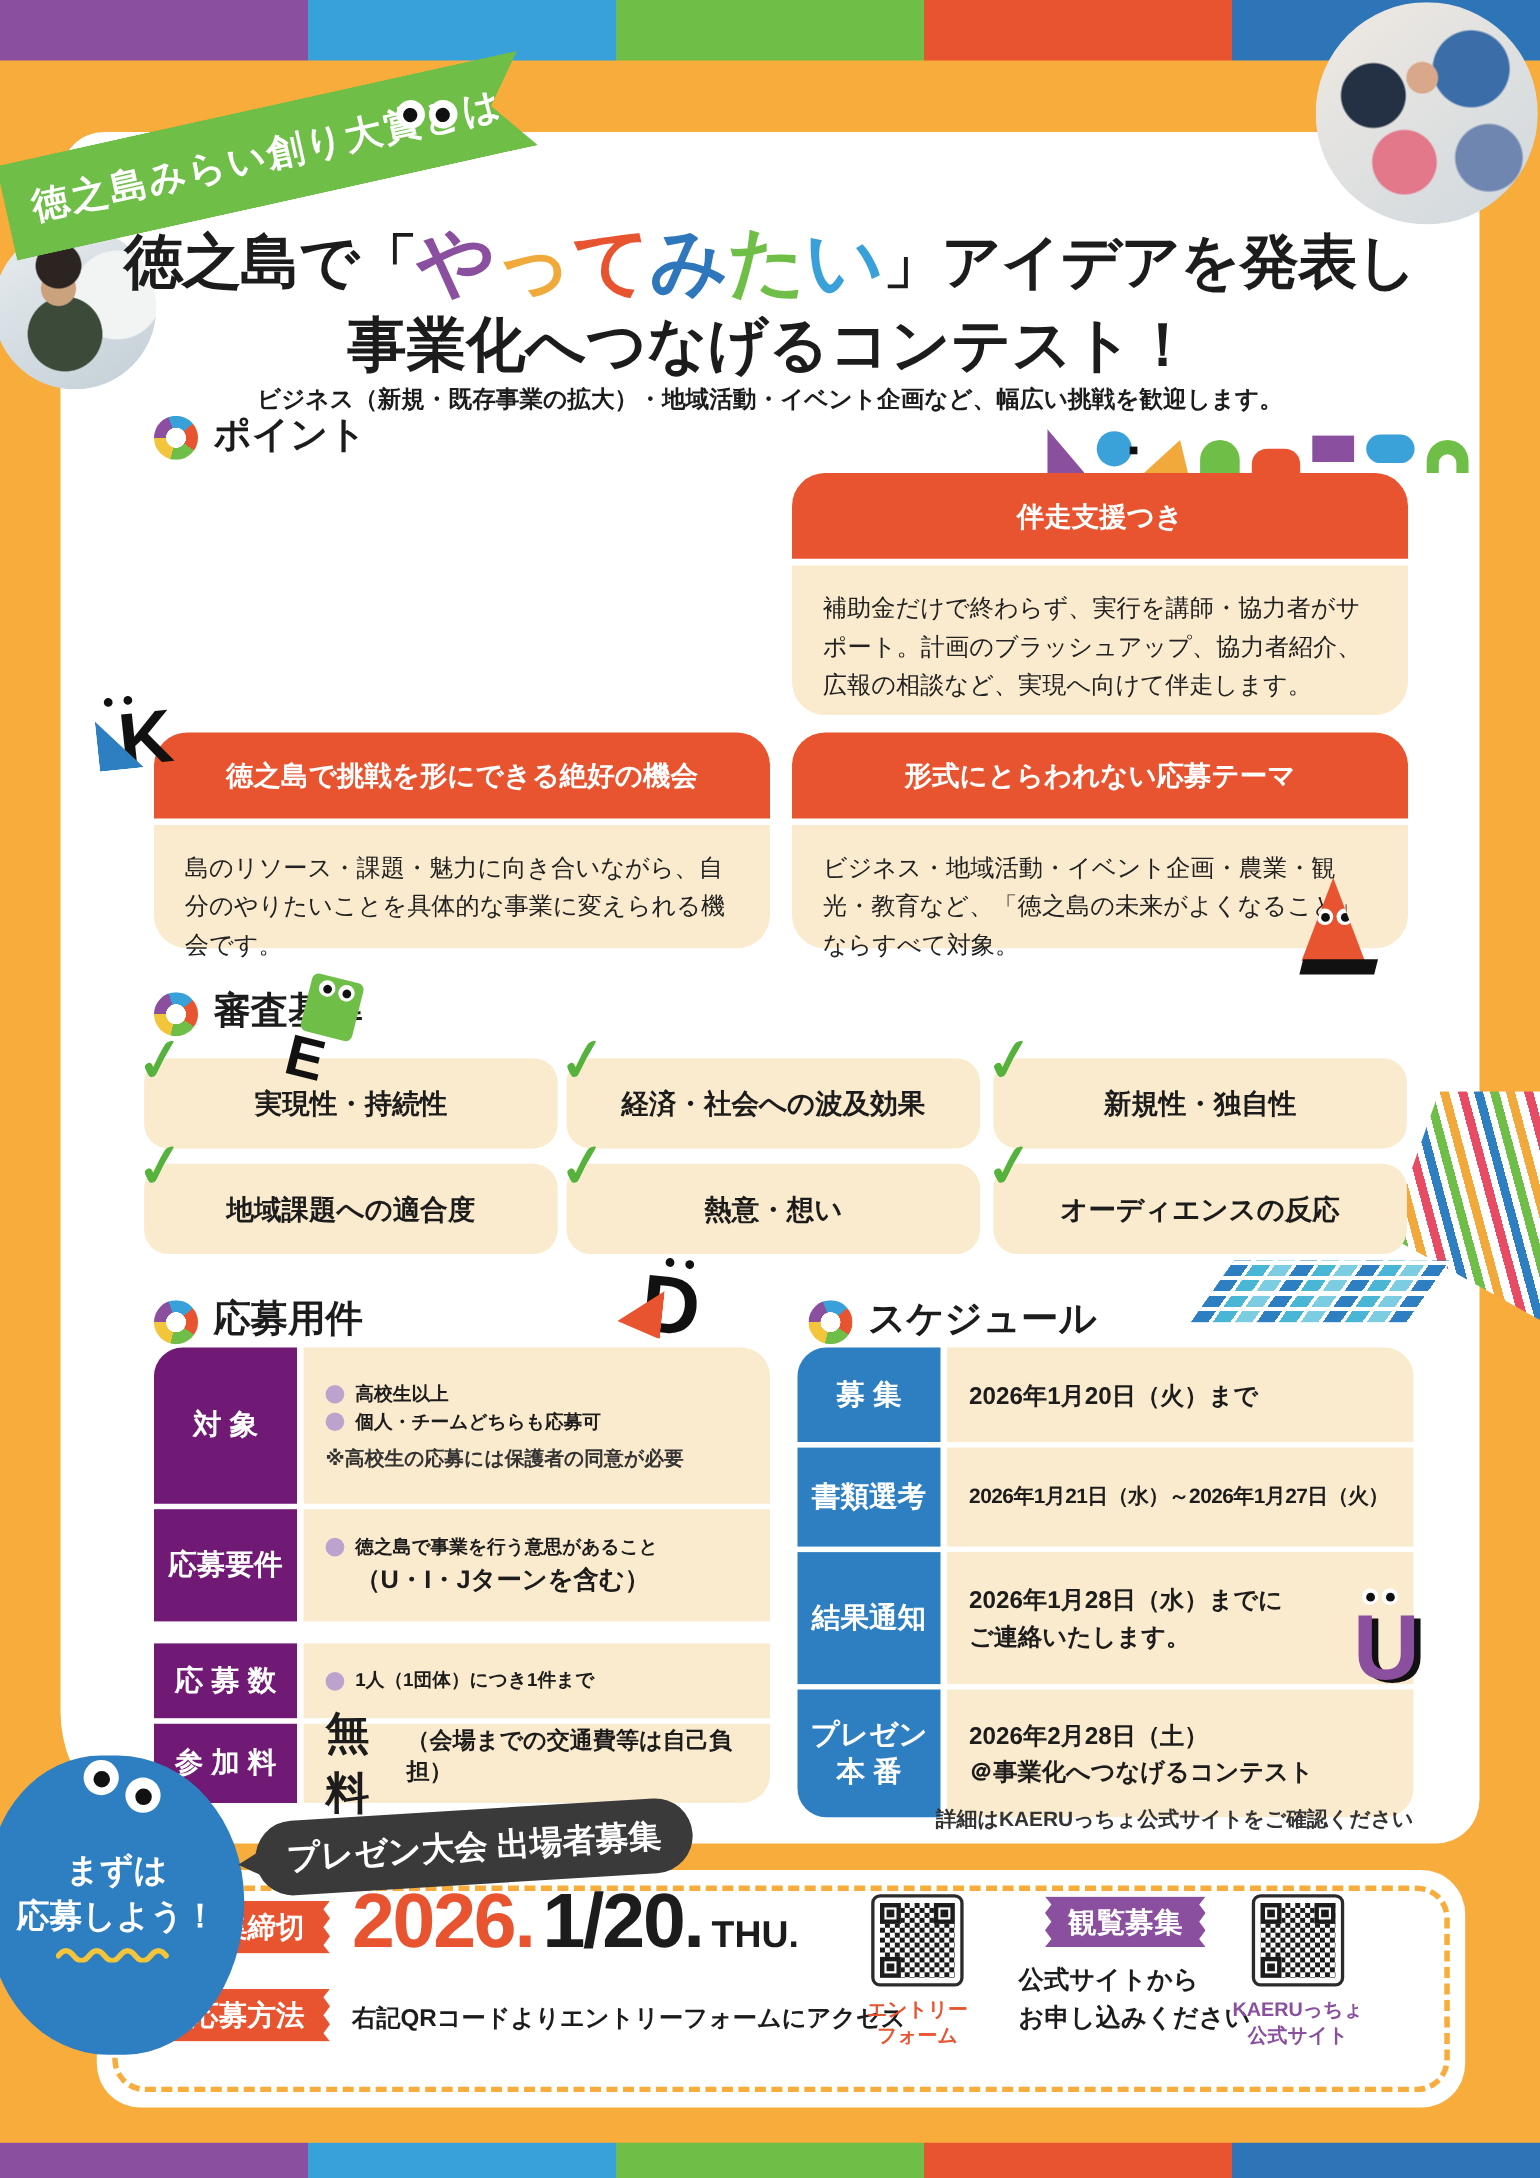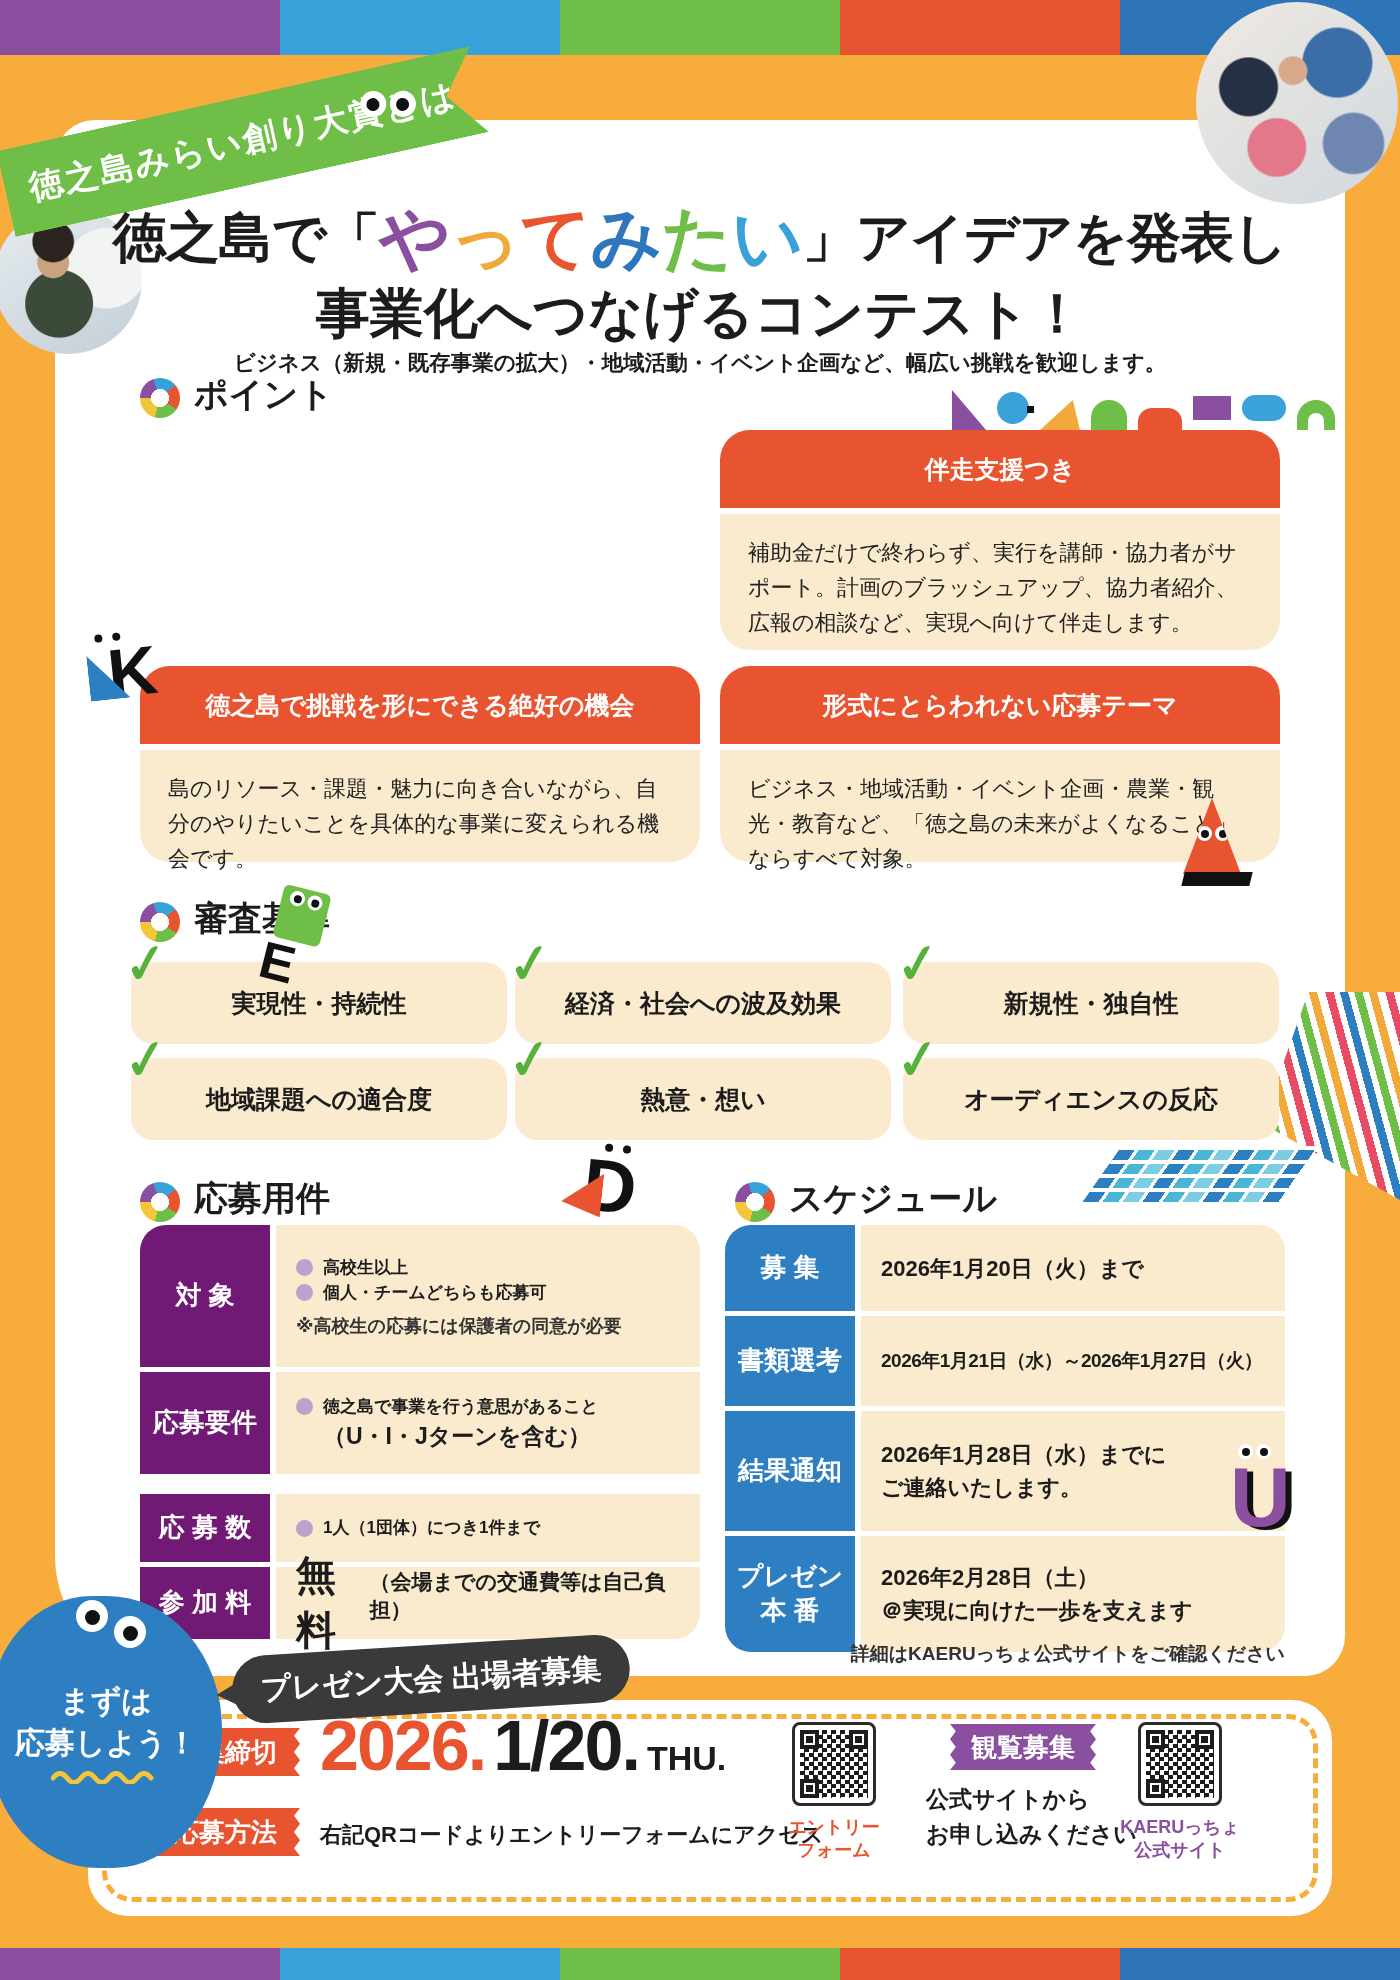--- a/index.html
+++ b/index.html
@@ -374,21 +374,21 @@
       <div class="icontent">
           <div class="sval">2026年1月28日（水）までに
 ご連絡いたします。</div>
         </div>
     </div>
     <div class="irow last" style="height:116px;">
       <div class="ilabel">プレゼン
 本 番</div>
       <div class="icontent">
           <div class="sval">2026年2月28日（土）
-＠実現に向けた一歩を支えます</div>
+＠事業化へつなげるコンテスト</div>
         </div>
     </div>
   </div>
 
   <div class="abs mascot m-u">
     <div class="eyes sm">
         <div class="eye"></div>
         <div class="eye"></div>
       </div>
     <div class="mu-letter">U</div>

